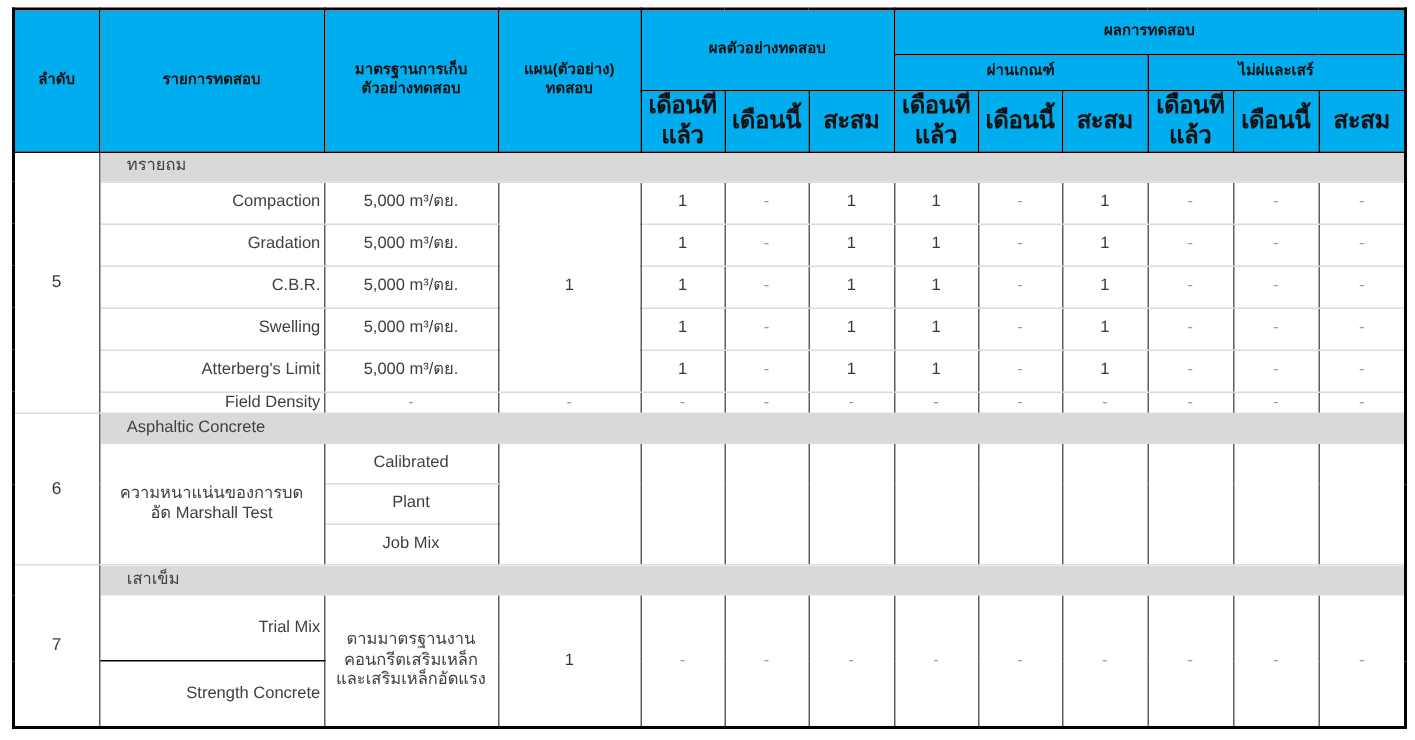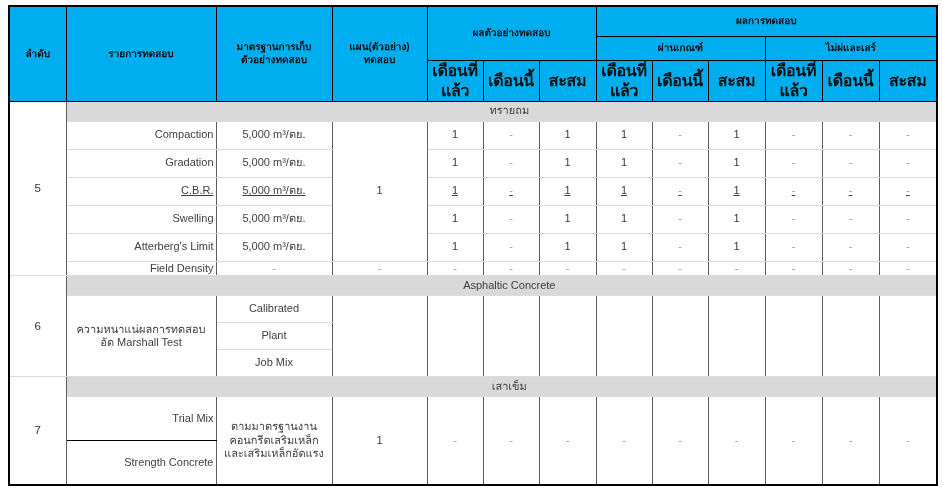--- a/index.html
+++ b/index.html
@@ -36,21 +36,21 @@
   }
   td.th{
     background:var(--header-bg);
     border:1.4px solid var(--border-dark);
     color:var(--text-header);
     font-weight:bold;font-size:10px;
   }
   td.sub{font-size:16px;padding:0 1px;letter-spacing:-0.3px;}
   td.band{
     background:var(--band-bg);
-    text-align:center;padding-left:18px;
+    text-align:left;padding-left:18px;
   }
   td.item{text-align:right;padding-left:7px;}
   td.item-center{text-align:center;}
   td.num{color:#383838;}
   td.seq{font-size:11.5px;}
   td.dash{color:var(--text-dash);}
   td.dark-bottom{border-bottom:1.5px solid var(--border-dark);padding-left:18px;}
   tr.sec td{border-top:1.6px solid var(--border-dark);}
 </style>
 </head>
@@ -123,21 +123,21 @@
           <td class="num">1</td>
           <td class="dash">-</td>
           <td class="num">1</td>
           <td class="num">1</td>
           <td class="dash">-</td>
           <td class="num">1</td>
           <td class="dash">-</td>
           <td class="dash">-</td>
           <td class="dash">-</td>
         </tr>
-        <tr style="height: 28px; text-decoration: underline;">
+        <tr style="height: 28px;">
           <td class="item">C.B.R.</td>
           <td class="std">5,000 m³/ตย.</td>
           <td class="num">1</td>
           <td class="dash">-</td>
           <td class="num">1</td>
           <td class="num">1</td>
           <td class="dash">-</td>
           <td class="num">1</td>
           <td class="dash">-</td>
           <td class="dash">-</td>
@@ -181,21 +181,21 @@
           <td class="dash">-</td>
           <td class="dash">-</td>
           <td class="dash">-</td>
           <td class="dash">-</td>
         </tr>
         <tr class="sec" style="height: 20px;">
           <td rowspan="4" class="num seq">6</td>
           <td colspan="12" class="band">Asphaltic Concrete</td>
         </tr>
         <tr style="height: 27px;">
-          <td rowspan="3" class="item-center">ความหนาแน่ผลการทดสอบ
+          <td rowspan="3" class="item-center">ความหนาแน่นของการบด
 อัด Marshall Test</td>
           <td class="std">Calibrated</td>
           <td rowspan="3" class="num"></td>
           <td rowspan="3"></td>
           <td rowspan="3"></td>
           <td rowspan="3"></td>
           <td rowspan="3"></td>
           <td rowspan="3"></td>
           <td rowspan="3"></td>
           <td rowspan="3"></td>

